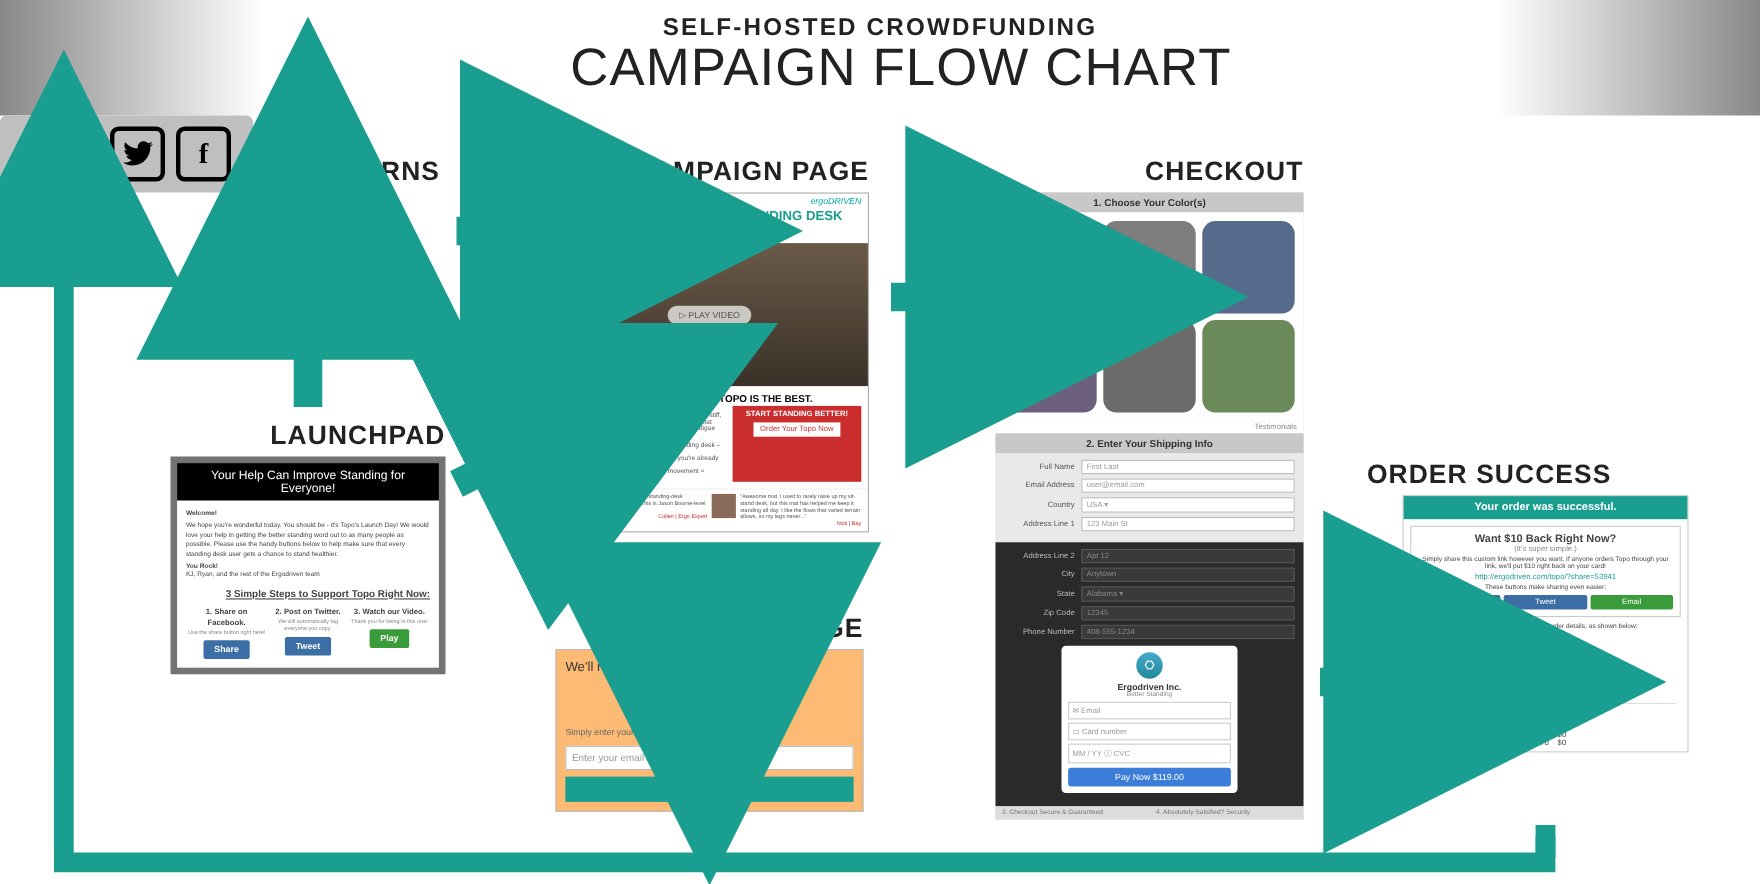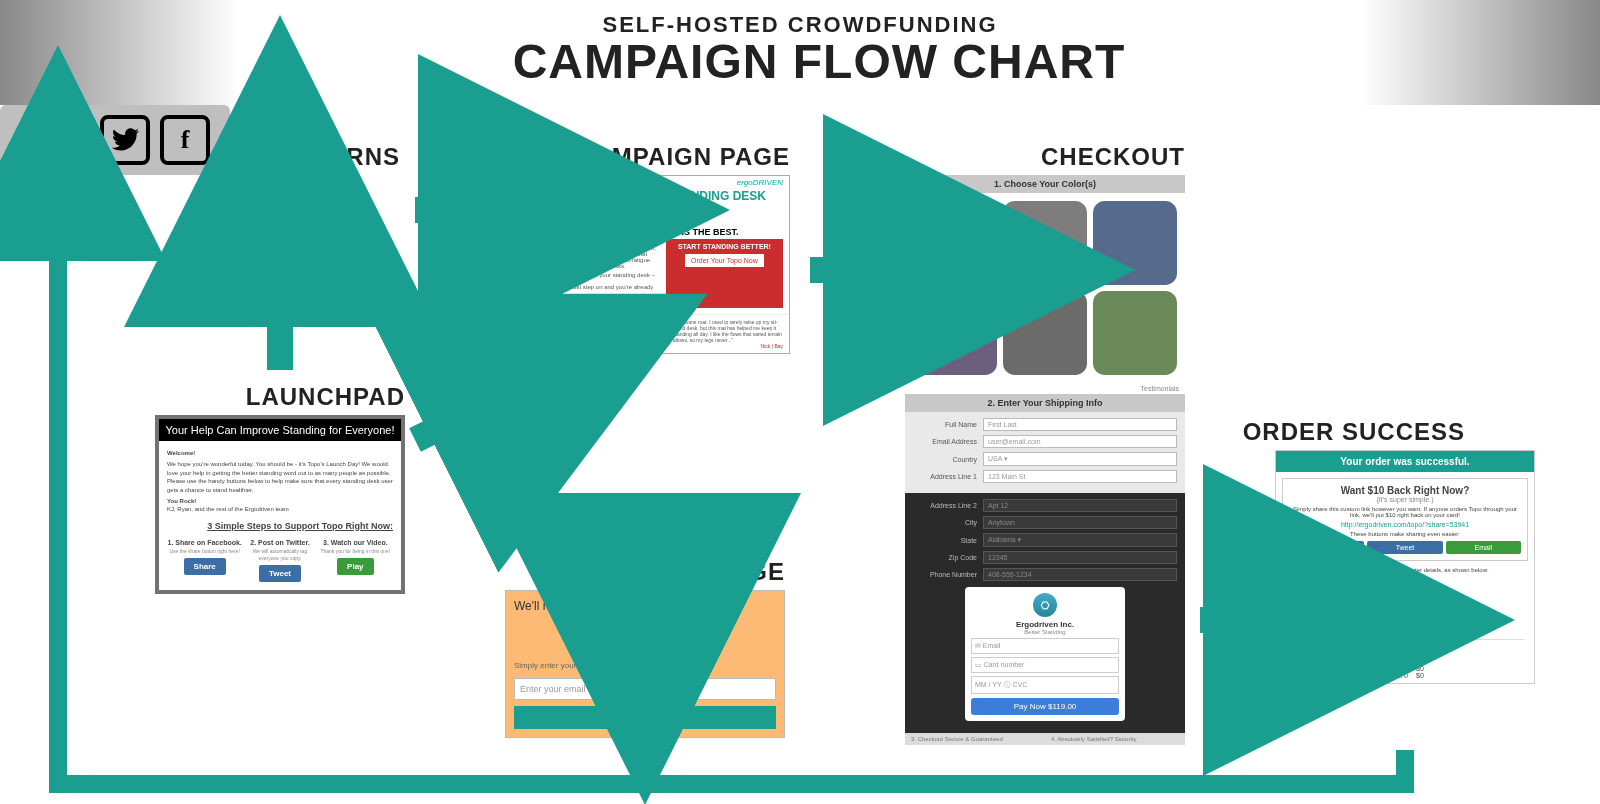--- a/index.html
+++ b/index.html
@@ -1,32 +1,32 @@
 <!DOCTYPE html>
 <html><head>
 <meta charset="utf-8">
 <style>
 * { box-sizing: border-box; margin: 0; padding: 0; }
 body { font-family: Arial, Helvetica, sans-serif; background: #fff; width: 1600px; height: 804px; position: relative; overflow: hidden; }
 
 .title-bar { width: 100%; height: 105px; background: linear-gradient(to right, #888 0%, #fff 15%, #fff 85%, #888 100%); text-align: center; padding-top: 12px; color: #222; }
 .title-small { font-size: 22px; font-weight: 700; letter-spacing: 2px; }
-.title-big { font-size: 48px; font-weight: 700; letter-spacing: 1px; line-height: 1; margin-left: 38px; }
+.title-big { font-size: 48px; font-weight: 400; letter-spacing: 1px; line-height: 1; margin-left: 38px; }
 
 .node-label { font-size: 24px; font-weight: 700; letter-spacing: 1px; text-align: right; color: #222; }
 
 .panel { position: absolute; background: #fff; }
 
 
 .bullhorns { left: 170px; top: 175px; width: 230px; height: 70px; background: #bfbfbf; border-radius: 6px; display: flex; align-items: center; justify-content: center; gap: 10px; }
 .bh-mail { width: 70px; height: 50px; }
 .icon-sq { width: 50px; height: 50px; border: 4px solid #000; border-radius: 8px; display: flex; align-items: center; justify-content: center; font-size: 26px; font-weight: bold; }
 
 
-.launchpad { left: 155px; top: 415px; width: 250px; border: 4px solid #737373; background: #fff; }
+.launchpad { left: 155px; top: 415px; width: 250px; border: 6px solid #737373; background: #fff; }
 .lp-hdr { background: #000; color: #fff; font-size: 11px; padding: 5px 6px; text-align: center; }
 .lp-body { padding: 8px; font-size: 6px; color: #444; line-height: 1.4; }
 .lp-steps { text-align: right; font-size: 9px; font-weight: 700; text-decoration: underline; margin: 6px 0; }
 .lp-row { display: flex; justify-content: space-around; font-size: 7px; }
 .lp-col { text-align: center; width: 33%; }
 .lp-btn { display: inline-block; padding: 3px 10px; color: #fff; font-size: 8px; font-weight: 700; border-radius: 2px; margin-top: 3px; }
 
 
 .campaign { left: 500px; top: 175px; width: 290px; border: 1px solid #aaa; background: #fff; }
 .camp-brand { text-align: right; font-size: 8px; color: #0aa; padding: 2px 6px; font-style: italic; }
@@ -126,20 +126,23 @@
       <div class="lp-col"><b>1. Share on Facebook.</b><div style="font-size:5px;color:#888">Use the share button right here!</div><span class="lp-btn" style="background: rgb(59, 110, 165);">Share</span></div>
       <div class="lp-col"><b>2. Post on Twitter.</b><div style="font-size:5px;color:#888">We will automatically tag everyone you copy.</div><span class="lp-btn" style="background: rgb(59, 110, 165);">Tweet</span></div>
       <div class="lp-col"><b>3. Watch our Video.</b><div style="font-size:5px;color:#888">Thank you for being in this one!</div><span class="lp-btn" style="background: rgb(58, 155, 58);">Play</span></div>
     </div>
   </div>
 </div>
 
 <div class="panel campaign">
   <div class="camp-brand">ergoDRIVEN</div>
   <div class="camp-head">THIS MAT MAKES YOUR STANDING DESK BETTER</div>
+  <div class="camp-hero">
+    <div class="camp-play">▷ PLAY VIDEO</div>
+  </div>
   <div class="camp-sub">YOU NEED A MAT. AND TOPO IS THE BEST.</div>
   <div class="camp-cols">
     <div class="camp-left">
       <div>Standing desks are fantastic, but standing is only healthier than sitting if it's done right. You know that stiff, fatigued feeling that comes with long sessions on flat ground. So level up your standing with the anti-fatigue mat designed specifically for standing desks.</div>
       <div style="margin-top:3px">• Topo drives you to move more at your standing desk – subconsciously.</div>
       <div>• No set-up or learning. Just step on and you're already standing better.</div>
       <div>• Feel energized after standing. More movement = healthier you.</div>
     </div>
     <div class="camp-cta">
       <div style="font-weight:700">START STANDING BETTER!</div>

